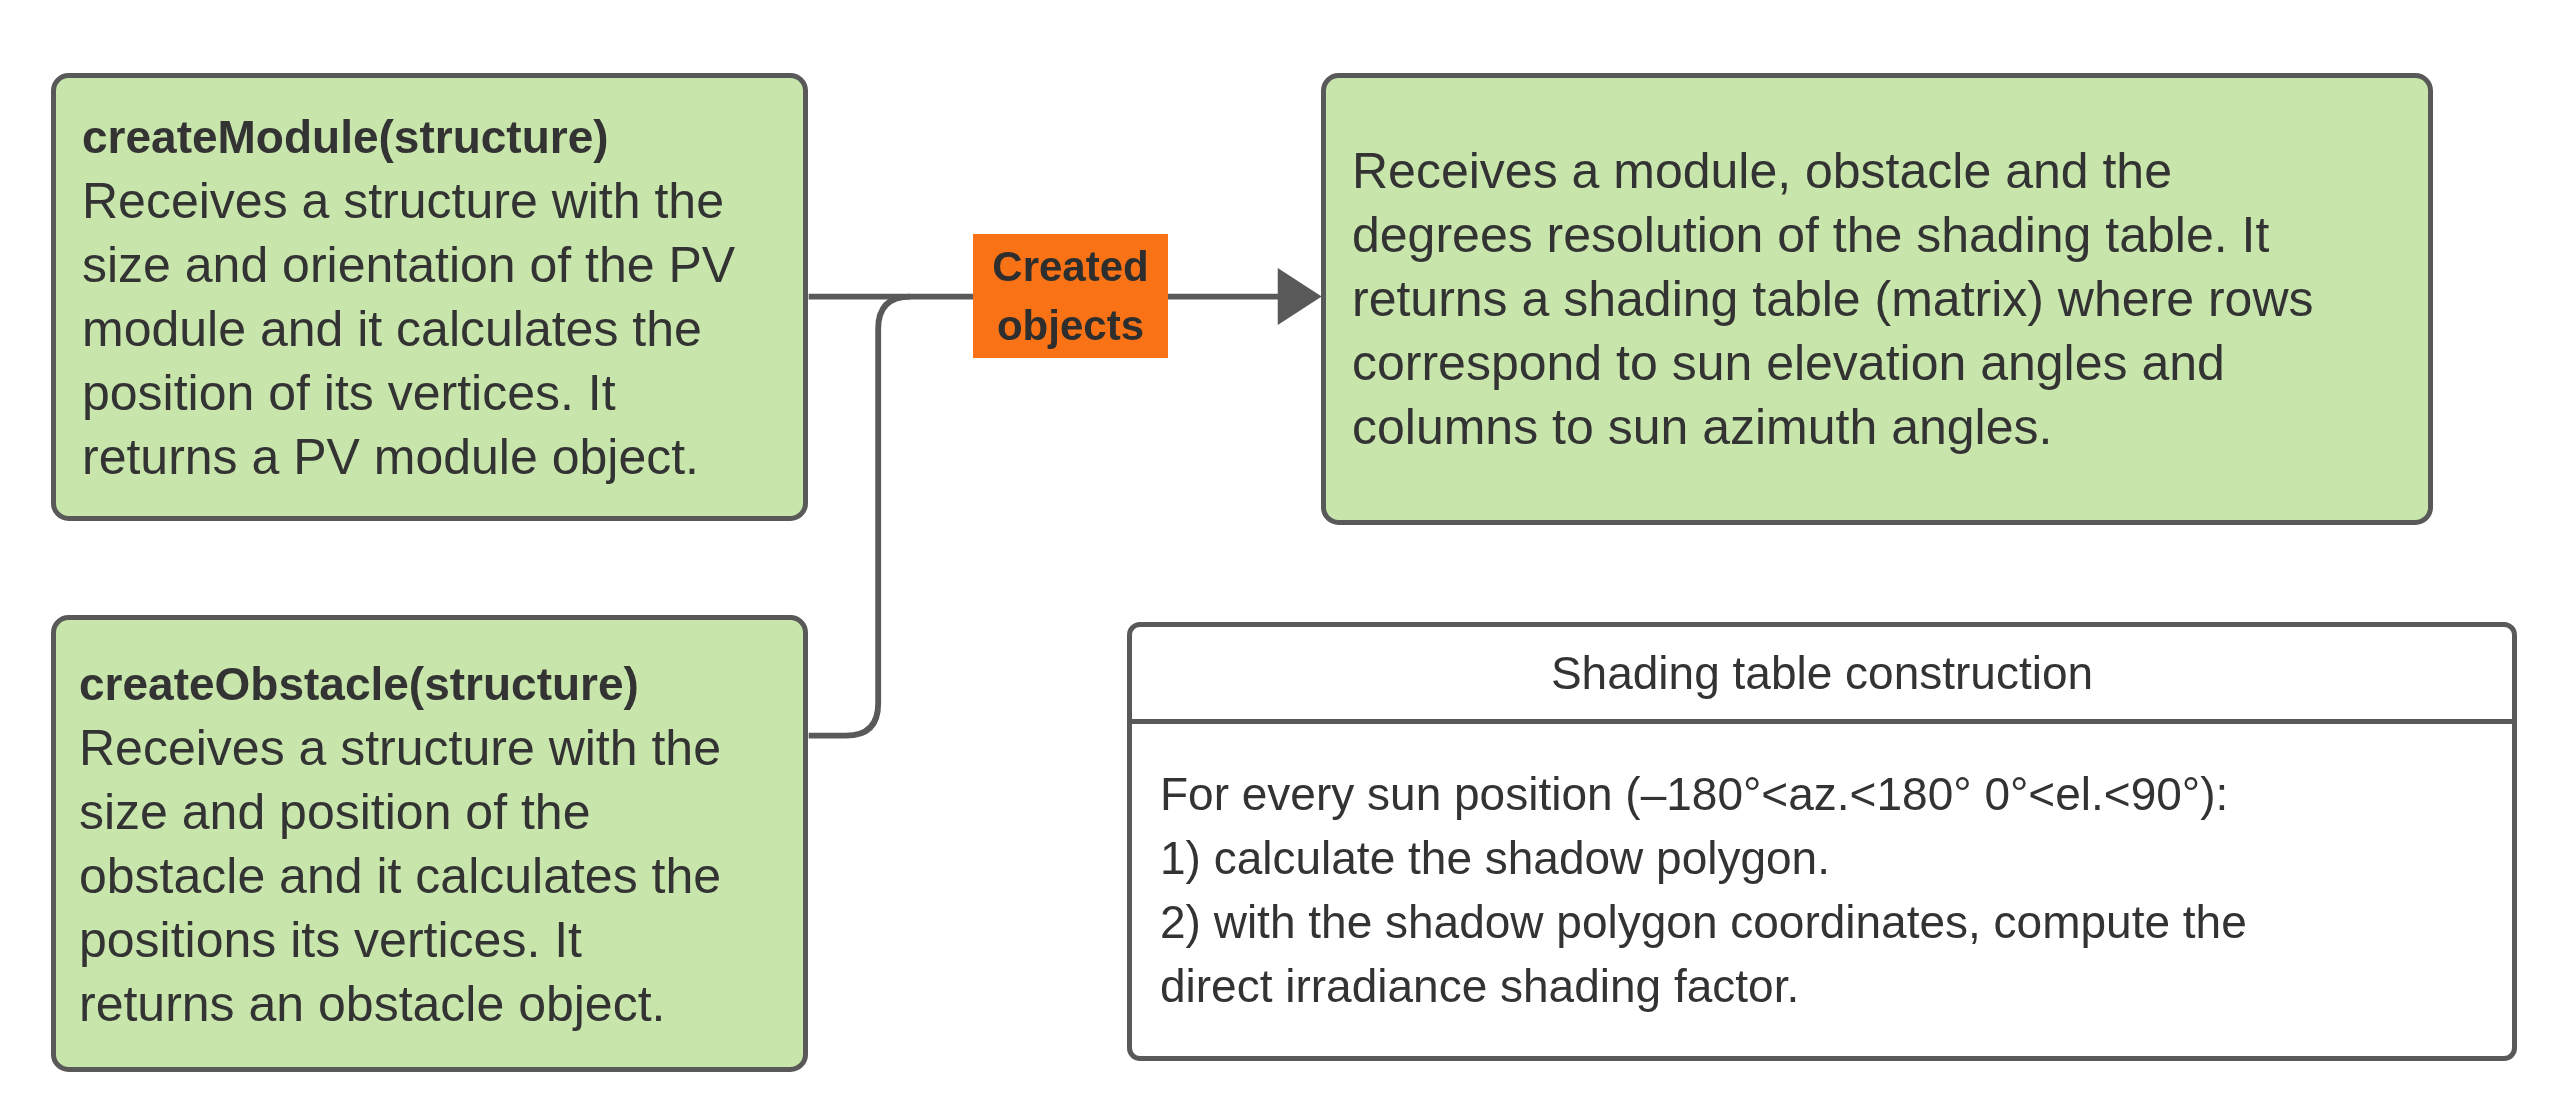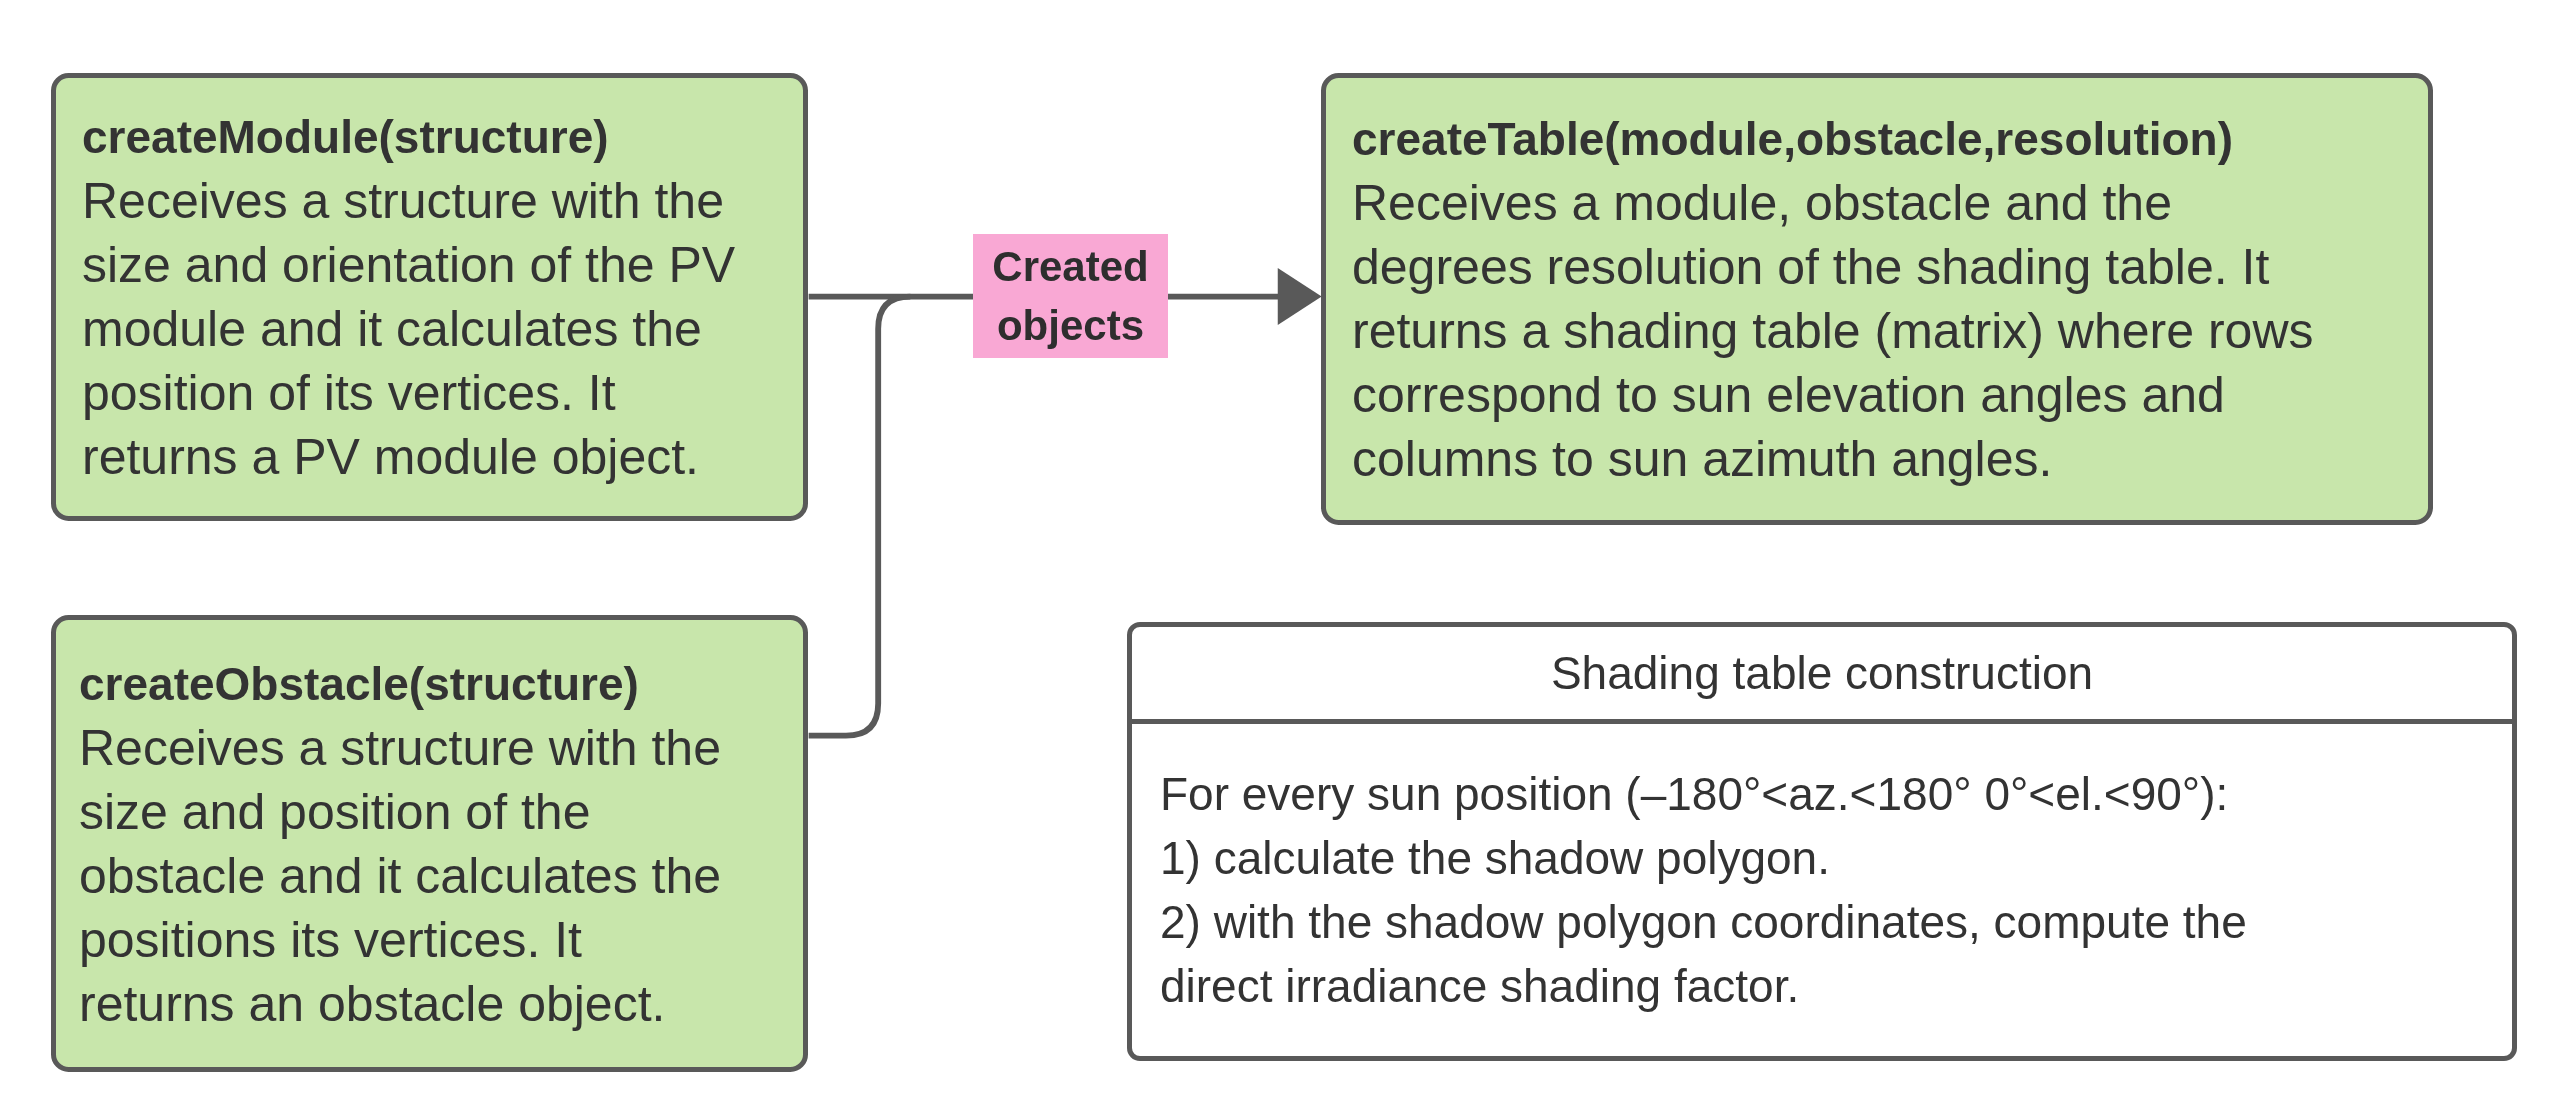--- a/index.html
+++ b/index.html
@@ -72,21 +72,21 @@
     font-size: 46px;
     line-height: 64px;
     white-space: pre;
   }
   .conn-label {
     position: absolute;
     left: 973px;
     top: 234px;
     width: 195px;
     height: 124px;
-    background: #f9a8d4;
+    background: #f97316;
     display: flex;
     align-items: center;
     justify-content: center;
     text-align: center;
     font-size: 42px;
     line-height: 59px;
     font-weight: bold;
     color: #2e2e2e;
   }
   #box-create-module   { left: 51px;   top: 73px; width: 757px; height: 448px; }
@@ -117,21 +117,20 @@
   <div class="box green" id="box-create-obstacle">
     <div class="box-title">createObstacle(structure)</div>
     <div class="box-body">Receives a structure with the
 size and position of the
 obstacle and it calculates the
 positions its vertices. It
 returns an obstacle object.</div>
   </div>
 
   <div class="box green" id="box-create-table">
-    <div class="box-title">createTable(module,obstacle,resolution)</div>
     <div class="box-body">Receives a module, obstacle and the
 degrees resolution of the shading table. It
 returns a shading table (matrix) where rows
 correspond to sun elevation angles and
 columns to sun azimuth angles.</div>
   </div>
 
   <div class="box white" id="box-shading-table">
     <div class="white-header">Shading table construction</div>
     <div class="white-body">For every sun position (–180°&lt;az.&lt;180° 0°&lt;el.&lt;90°):

